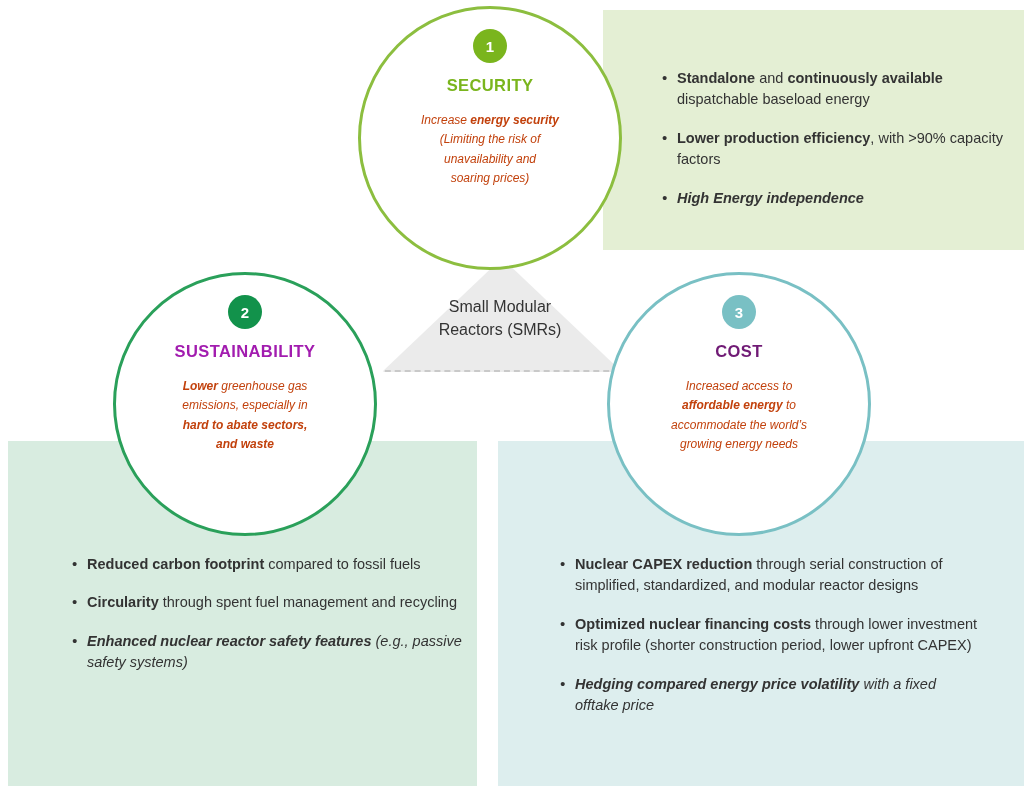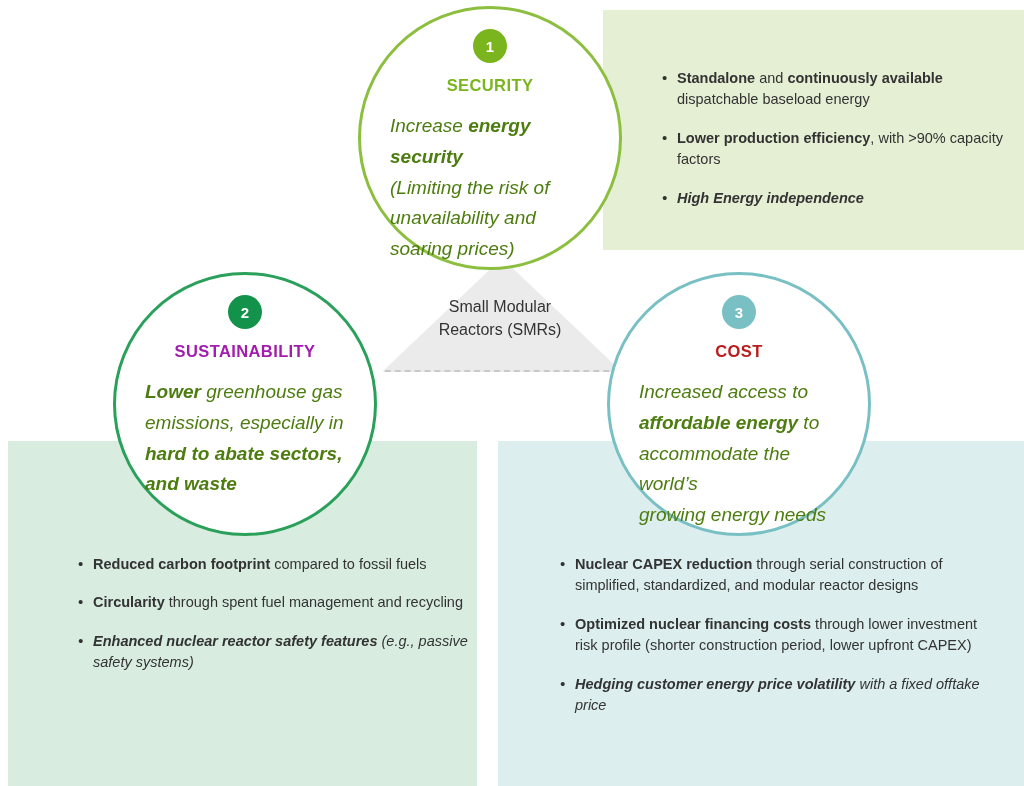--- a/index.html
+++ b/index.html
@@ -116,29 +116,30 @@
   #badge-cost { background: #79c0c4; }
 
   .circle-title {
     margin-top: 13px;
     font-size: 16.5px;
     font-weight: bold;
     letter-spacing: 0.4px;
   }
   #title-security { color: #7ab51d; }
   #title-sustainability { color: #a21caf; }
-  #title-cost { color: #b91c1c; }
+  #title-cost { color: #701a75; }
 
   .circle-text {
     margin-top: 16px;
     width: 200px;
-    font-size: 19px;
+    text-align: center;
+    font-size: 12px;
     font-style: italic;
     line-height: 1.62;
-    color: #4d7c0f;
+    color: #c2410c;
   }
   .circle-text b { font-weight: bold; font-style: italic; }
 
   
   ul.bullets {
     list-style: none;
     margin: 14px;
     padding: 0;
   }
   ul.bullets li {
@@ -161,21 +162,21 @@
   ul.bullets b { font-weight: bold; }
 
   #list-security {
     position: absolute;
     left: 648px;
     top: 54px;
     width: 350px;
   }
   #list-sustainability {
     position: absolute;
-    left: 64px;
+    left: 58px;
     top: 540px;
     width: 395px;
   }
   #list-cost {
     position: absolute;
     left: 546px;
     top: 540px;
     width: 420px;
   }
 </style>
@@ -250,15 +251,15 @@
 </ul>
 
 <ul class="bullets" id="list-cost">
   <li>
     <b>Nuclear CAPEX reduction</b><span> through serial construction of simplified, standardized, and modular reactor designs</span>
   </li>
   <li>
     <b>Optimized nuclear financing costs</b><span> through lower investment risk profile (shorter construction period, lower upfront CAPEX)</span>
   </li>
   <li>
-    <b>Hedging customer energy price volatility</b><span> with a fixed offtake price</span>
+    <b>Hedging compared energy price volatility</b><span> with a fixed offtake price</span>
   </li>
 </ul>
 
 </body></html>

